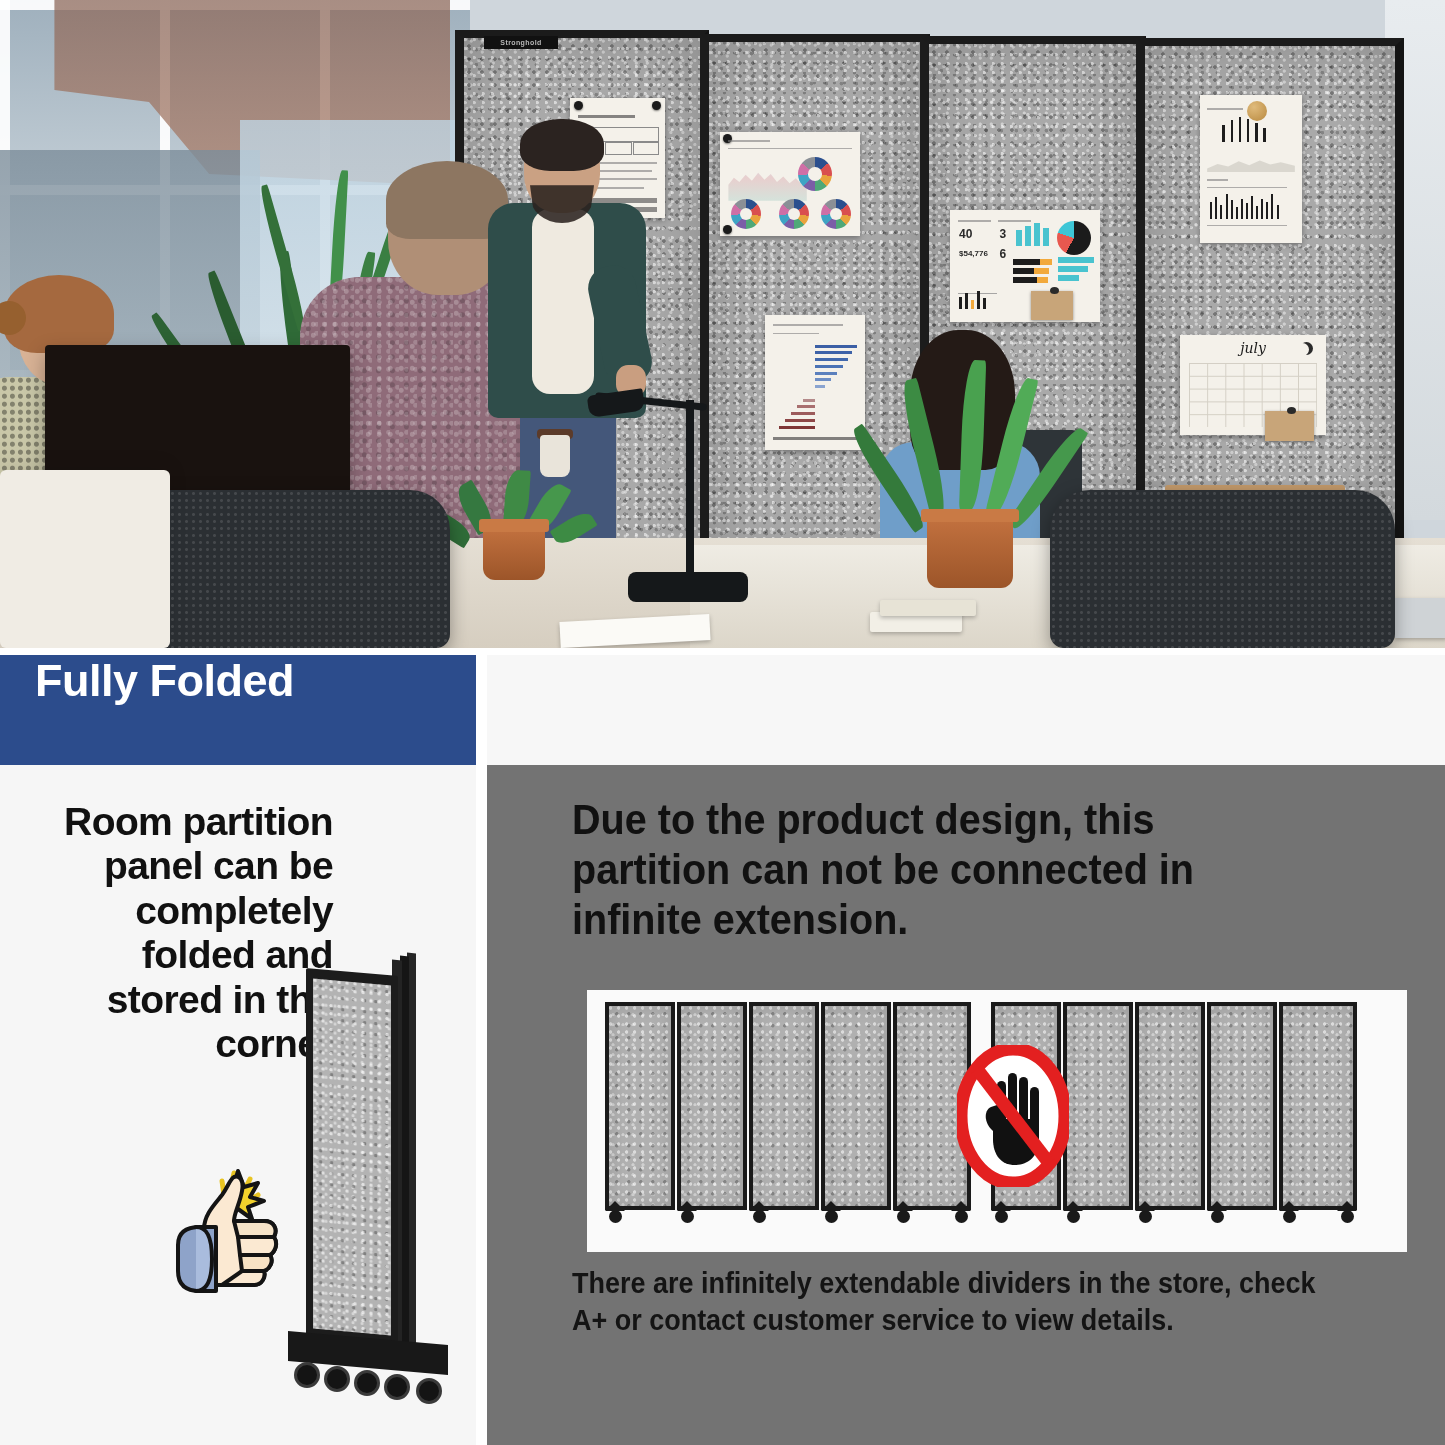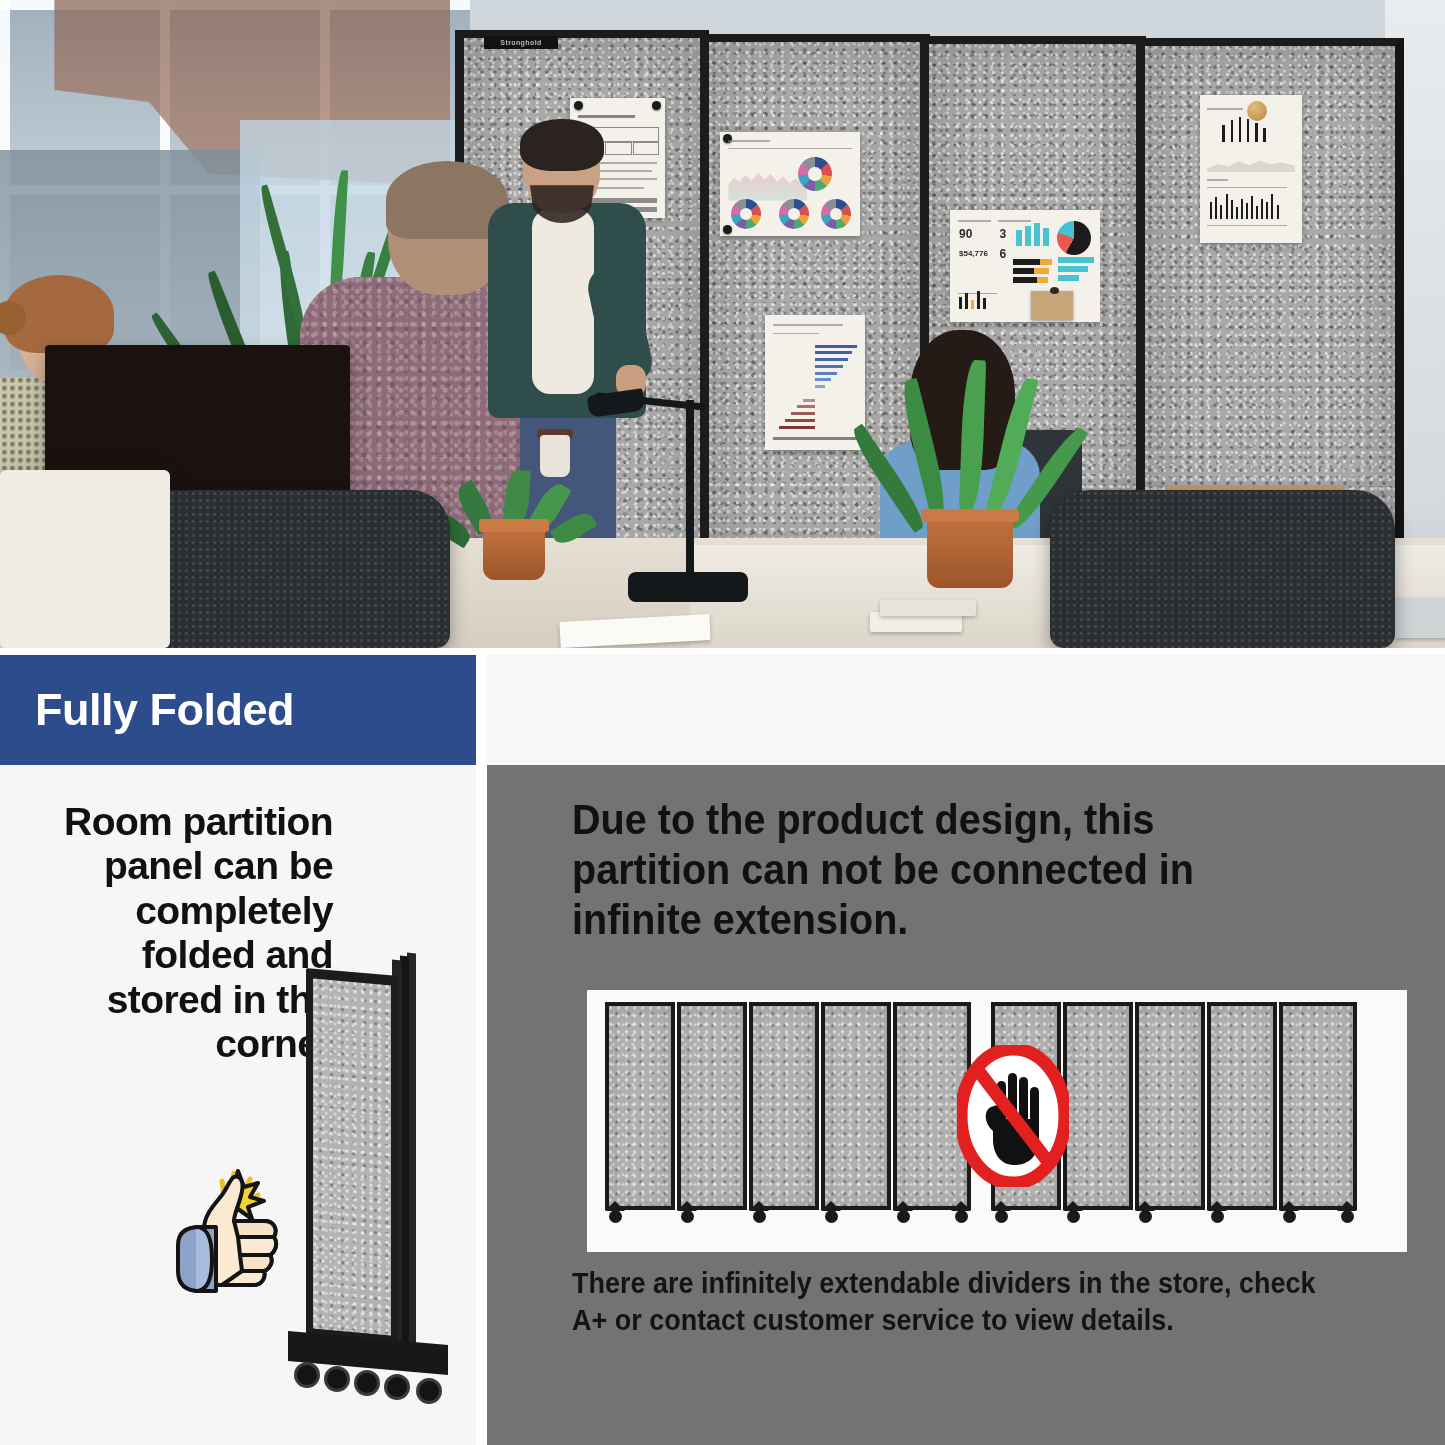--- a/index.html
+++ b/index.html
@@ -133,21 +133,21 @@
   .lamp-pole{position:absolute;left:686px;top:400px;width:8px;height:180px;background:#15181a;}
   .lamp-base{position:absolute;left:628px;top:572px;width:120px;height:30px;background:#15181a;border-radius:8px;}
 
   .monitor{position:absolute;left:45px;top:345px;width:305px;height:168px;background:#19120f;border-radius:4px;box-shadow:0 8px 20px rgba(0,0,0,.3);}
   .monitor-stand{position:absolute;left:170px;top:505px;width:50px;height:42px;background:#2a2320;}
 
   .book{position:absolute;background:#f2efe6;box-shadow:0 2px 4px rgba(0,0,0,.25);}
   .box-tan{position:absolute;left:1165px;top:485px;width:180px;height:60px;background:#c39a6b;border-radius:3px;}
 
   
-  .band-l{position:absolute;left:0;top:655px;width:476px;height:110px;background:#2c4c8c;display:flex;align-items:center;}
+  .band-l{position:absolute;left:0;top:655px;width:476px;height:110px;background:#2c4c8c;display:flex;align-items:flex-start;}
   .band-l span{color:#fff;font-size:45px;font-weight:700;letter-spacing:-.5px;padding-left:35px;}
   .band-r{position:absolute;left:487px;top:655px;width:958px;height:110px;background:#2c4c8c;display:flex;align-items:center;}
   .band-r span{color:#fff;font-size:41px;font-weight:700;padding-left:18px;white-space:nowrap;
      transform:scaleX(.96);transform-origin:left center;}
 
   
   .left-panel{position:absolute;left:0;top:765px;width:476px;height:680px;background:#f6f6f6;}
   .left-text{position:absolute;left:33px;top:35px;width:300px;font-size:39px;font-weight:700;
      line-height:1.14;color:#111;letter-spacing:-.6px;text-align:right;}
 
@@ -258,21 +258,21 @@
       <div class="bar-h" style="left:32%;top:67%;width:18%;background:#a86f6f;"></div>
       <div class="bar-h" style="left:26%;top:72%;width:24%;background:#9c5b5b;"></div>
       <div class="bar-h" style="left:20%;top:77%;width:30%;background:#8e4747;"></div>
       <div class="bar-h" style="left:14%;top:82%;width:36%;background:#7f3636;"></div>
       <div class="doc-line" style="top:90%;left:8%;width:84%;height:3px;background:#333;"></div>
     </div>
 
     <div class="poster p-dash2">
       <div class="doc-line" style="top:9%;left:5%;width:22%;height:2px;"></div>
       <div class="doc-line" style="top:9%;left:32%;width:22%;height:2px;"></div>
-      <div style="position:absolute;left:6%;top:15%;font-size:12px;font-weight:700;color:#2a2a2a;">90</div>
+      <div style="position:absolute;left:6%;top:15%;font-size:12px;font-weight:700;color:#2a2a2a;">40</div>
       <div style="position:absolute;left:33%;top:15%;font-size:12px;font-weight:700;color:#2a2a2a;">3</div>
       <div style="position:absolute;left:6%;top:35%;font-size:8px;font-weight:700;color:#2a2a2a;">$54,776</div>
       <div style="position:absolute;left:33%;top:33%;font-size:12px;font-weight:700;color:#2a2a2a;">6</div>
       <div class="mini-area" style="left:5%;top:52%;width:26%;height:22%;background:none;border-bottom:1px solid #999;
            clip-path:none;"></div>
       <div class="bar-h teal" style="left:44%;top:18%;width:4%;height:14%;"></div>
       <div class="bar-h teal" style="left:50%;top:14%;width:4%;height:18%;"></div>
       <div class="bar-h teal" style="left:56%;top:12%;width:4%;height:20%;"></div>
       <div class="bar-h teal" style="left:62%;top:16%;width:4%;height:16%;"></div>
       <div class="pie-2" style="right:6%;top:10%;width:34px;height:34px;"></div>
@@ -317,20 +317,26 @@
       <div class="bar-h dark" style="left:45%;top:73%;width:2%;height:11%;"></div>
       <div class="bar-h dark" style="left:50%;top:68%;width:2%;height:16%;"></div>
       <div class="bar-h dark" style="left:55%;top:75%;width:2%;height:9%;"></div>
       <div class="bar-h dark" style="left:60%;top:70%;width:2%;height:14%;"></div>
       <div class="bar-h dark" style="left:65%;top:72%;width:2%;height:12%;"></div>
       <div class="bar-h dark" style="left:70%;top:67%;width:2%;height:17%;"></div>
       <div class="bar-h dark" style="left:75%;top:74%;width:2%;height:10%;"></div>
       <div class="doc-line" style="top:88%;left:7%;width:78%;height:1px;"></div>
     </div>
 
+    <div class="poster p-cal">
+      <div class="cal-title">july</div>
+      <div class="moon"></div>
+      <div class="cal-grid"></div>
+      <div class="sticky" style="left:58%;top:76%;width:34%;height:30%;"></div>
+    </div>
 
     <div class="person woman-left">
       <div class="wl-body"></div>
       <div class="wl-head"></div>
       <div class="wl-hair"></div>
       <div class="wl-bun"></div>
     </div>
 
     <div class="plant-big">
       <div class="leaf" style="left:178px;top:300px;width:16px;height:210px;transform:rotate(2deg);"></div>

